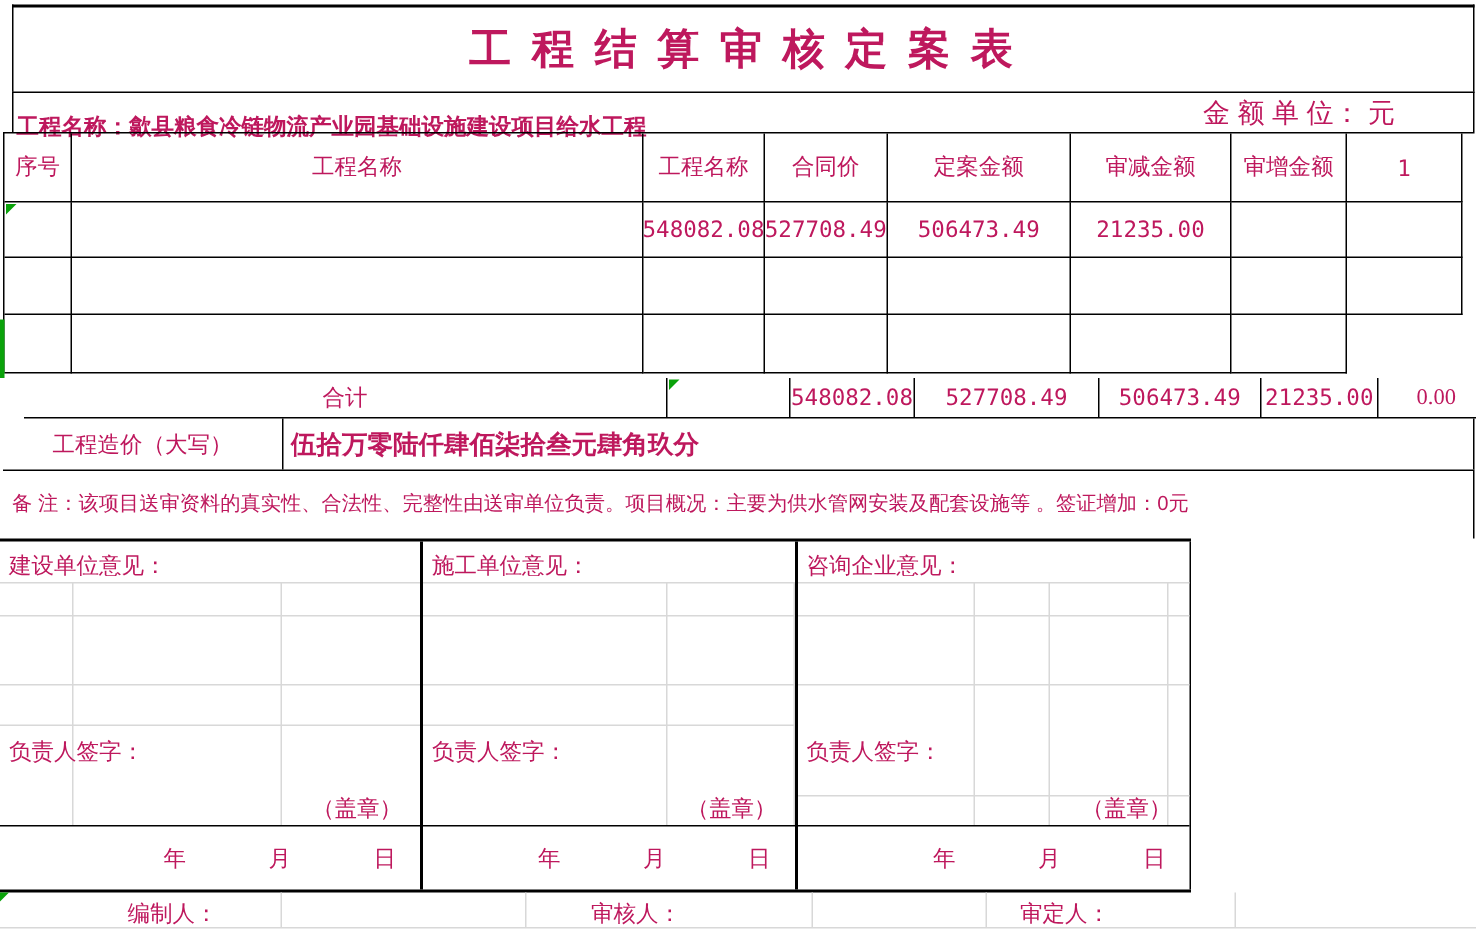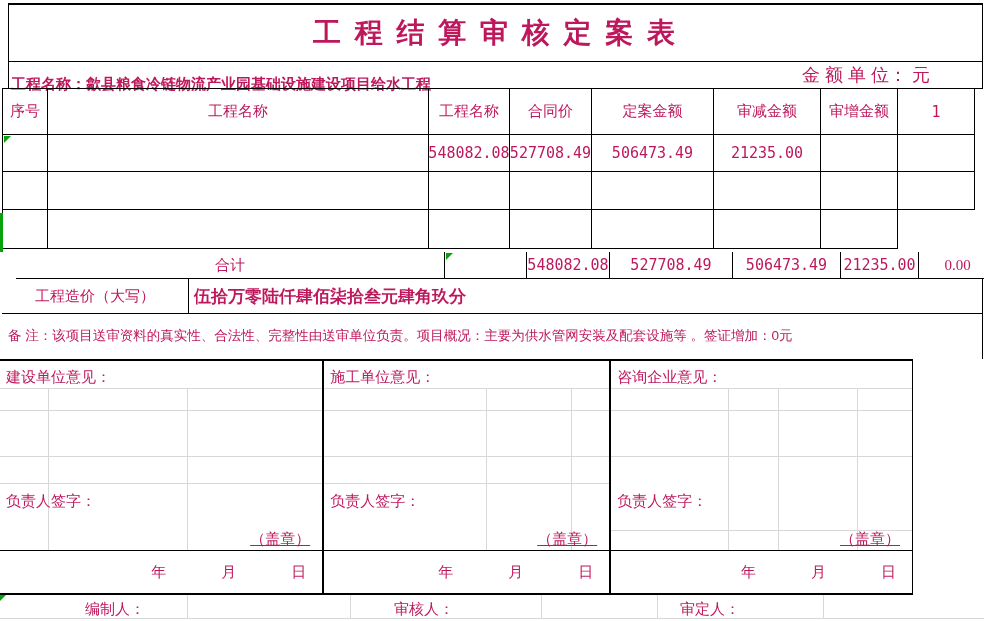--- a/index.html
+++ b/index.html
@@ -40,29 +40,29 @@
   
   .words-row{position:absolute;left:2px;top:279px;width:981px;height:35px;
     border-bottom:1px solid #000;display:flex;}
   .words-row .w-label{width:186px;display:flex;align-items:center;justify-content:center;font-size:15px;}
   .words-row .w-value{flex:1;border-left:1px solid #000;border-right:1px solid #000;
     display:flex;align-items:center;padding-left:5px;font-size:17px;font-weight:bold;}
   
   .remark-row{position:absolute;left:0;top:314px;width:983px;height:45px;
     border-right:1px solid #000;font-size:13.5px;padding:13px 0 0 8px;}
   
-  .sections{position:absolute;left:0;top:359px;width:913px;height:236px;
+  .sections{position:absolute;left:0;top:359px;width:794px;height:236px;
     border-top:2px solid #000;border-bottom:2px solid #000;display:flex;text-align:right;}
   .section{position:relative;height:100%;}
   .sec1{width:347px;}
   .sec2{width:309px;border-left:2px solid #000;}
   .sec3{width:327px;border-left:2px solid #000;border-right:1px solid #000;}
   .sec-title{position:absolute;top:7px;left:6px;font-size:15px;}
   .sign-label{position:absolute;top:131px;left:6px;font-size:15px;}
-  .seal-label{position:absolute;top:169px;right:12px;font-size:15px;text-decoration:underline;}
+  .seal-label{position:absolute;top:169px;right:12px;font-size:15px;}
   .date-sep{position:absolute;left:0;top:189px;width:100%;height:1px;background:#000;}
   .date-row{position:absolute;left:0;top:190px;width:100%;height:42px;
     display:flex;align-items:center;justify-content:flex-end;gap:55px;padding-right:16px;font-size:15px;}
   
   .gl{position:absolute;background:#d8d8d8;}
   .gl-h{height:1px;left:0;width:100%;}
   .gl-v{width:1px;top:27px;height:162px;}
   
   .footer-row{position:absolute;left:0;top:595px;width:984px;height:26px;}
   .footer-row span{position:absolute;top:5px;font-size:15px;}

